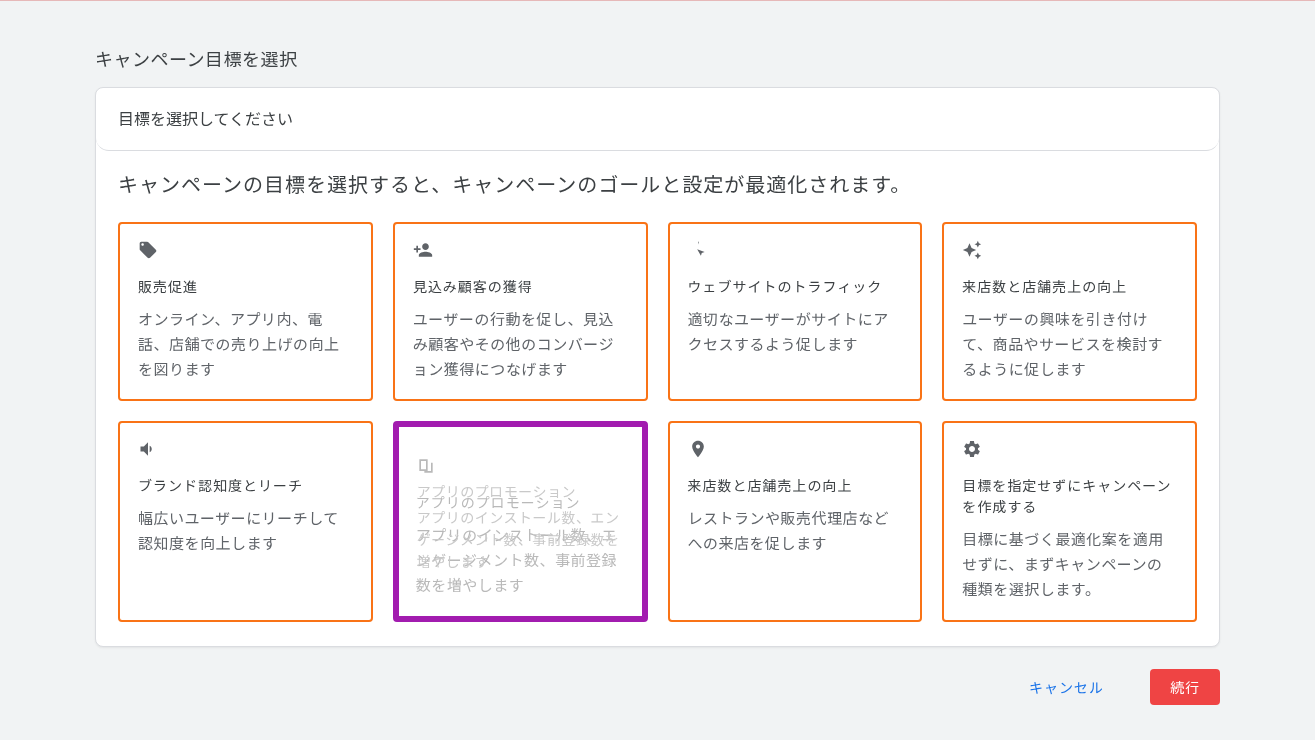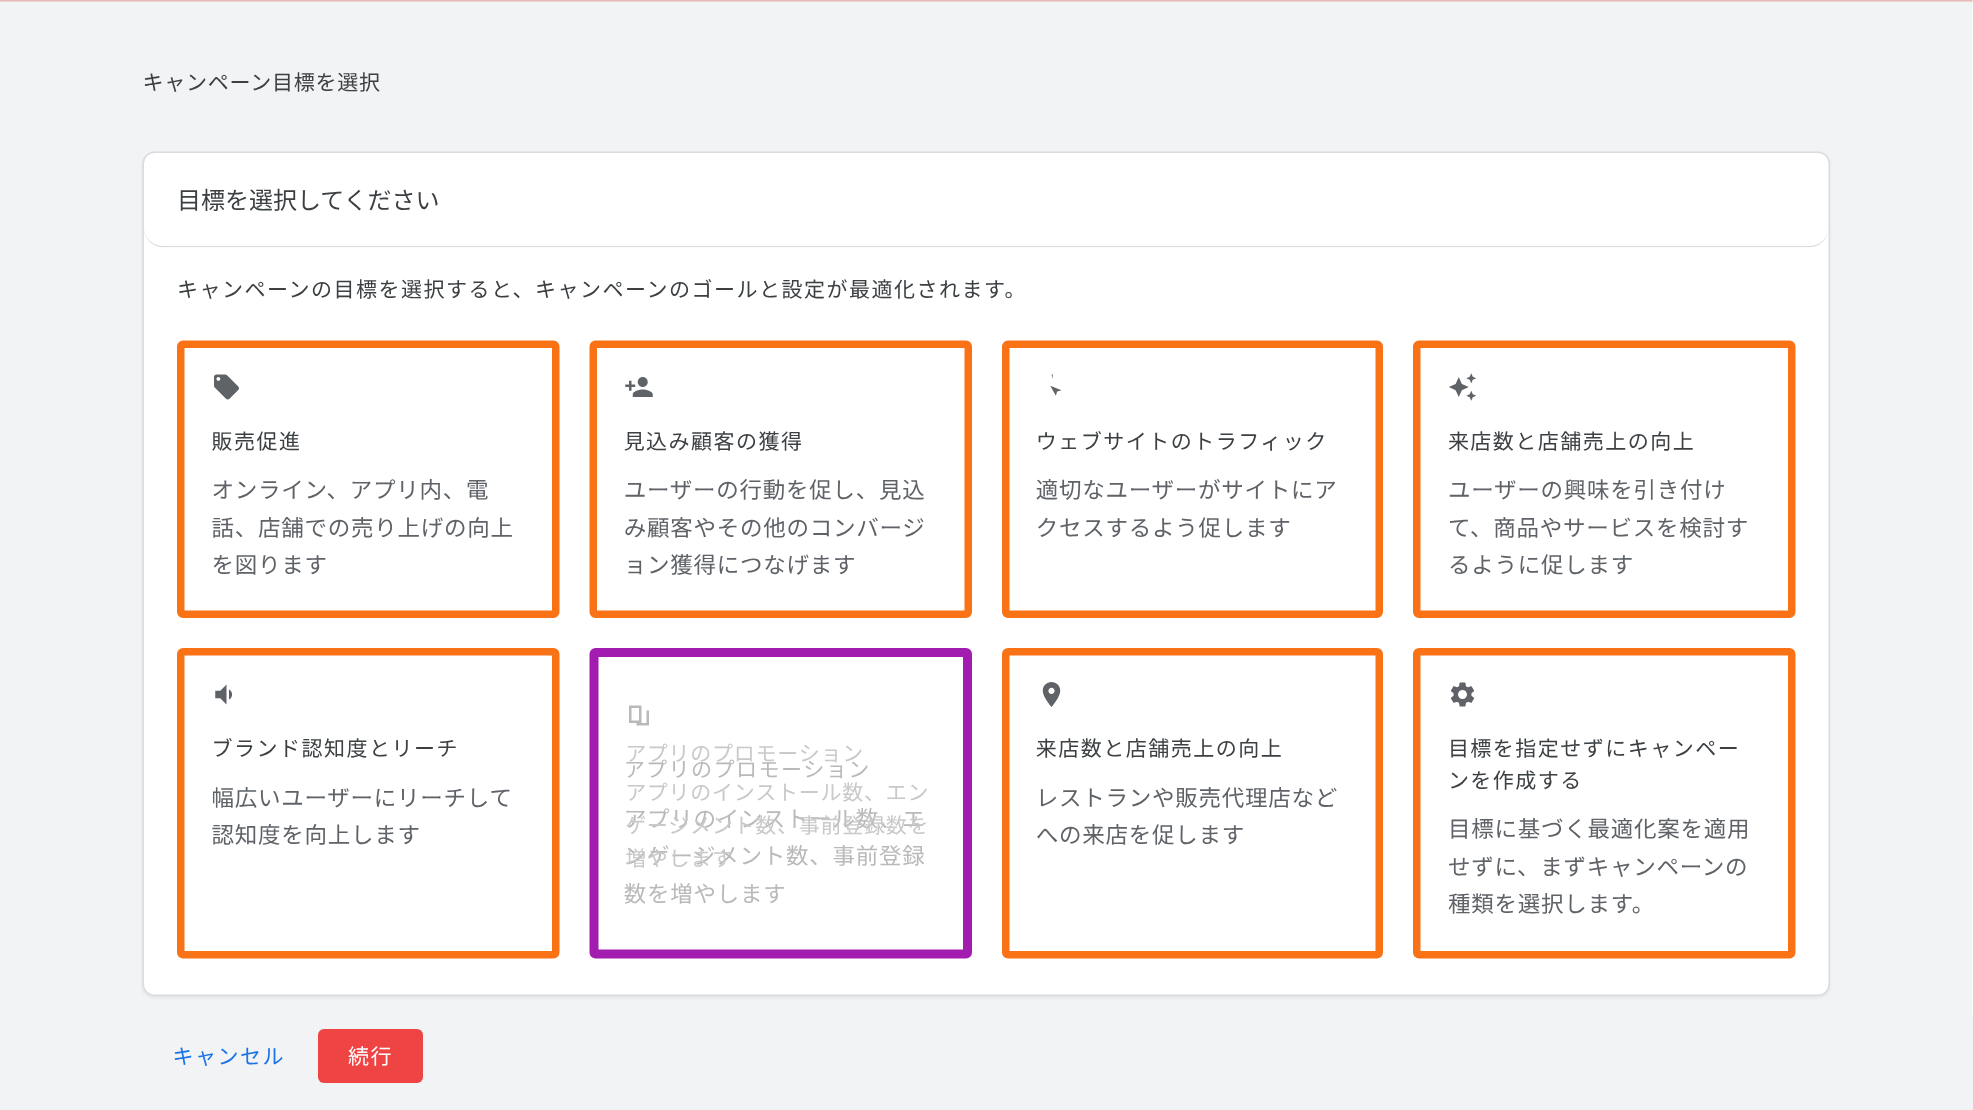--- a/index.html
+++ b/index.html
@@ -7,53 +7,53 @@
       font-family: "Noto Sans JP", "Hiragino Kaku Gothic ProN", "Yu Gothic", Arial, sans-serif;
       background: #f1f3f4;
       color: #3c4043;
       font-size: 14px;
       width: 1315px;
       height: 740px;
       border-top: 1px solid #e6b8b8;
     }
     .container { padding: 44px 95px 20px 95px; }
     .page-title {
-      font-size: 14px;
+      font-size: 18px;
       font-weight: 400;
       color: #3c4043;
-      margin-bottom: 36px;
+      margin-bottom: 16px;
       letter-spacing: 0.5px;
     }
     .card {
       background: #fff;
       border-radius: 8px;
       border: 1px solid #dadce0;
       box-shadow: 0 1px 2px rgba(60,64,67,0.08);
     }
     .card-header {
       padding: 18px 22px 20px 22px;
       border-bottom: 1px solid #dadce0;
       font-size: 16px;
       color: #3c4043;
       border-radius: 13px;
     }
     .card-body { padding: 18px 22px 24px 22px; }
     .help-text {
       color: #3c4043;
-      font-size: 14px;
+      font-size: 20px;
       margin-bottom: 24px;
       letter-spacing: 1px;
     }
     .grid {
       display: grid;
       grid-template-columns: repeat(4, 1fr);
       gap: 20px;
     }
     .goal-card {
-      border: 5px solid #f97316;
+      border: 2px solid #f97316;
       border-radius: 4px;
       padding: 16px 18px 18px 18px;
       min-height: 176px;
       cursor: pointer;
       background: #fff;
     }
     .goal-card.selected {
       border: 6px solid #a21caf;
       padding: 29px 17px 17px 17px;
       position: relative;
@@ -90,21 +90,22 @@
       line-height: 1.5;
     }
     .goal-desc {
       font-size: 15px;
       color: #5f6368;
       line-height: 1.65;
       letter-spacing: 0.5px;
     }
     .footer-actions {
       display: flex;
-      gap: 2px;
+      justify-content: flex-end;
+      gap: 26px;
       padding: 22px 0 0 0;
     }
     .btn {
       font-size: 14px;
       padding: 8px 20px;
       border-radius: 4px;
       cursor: pointer;
       letter-spacing: 1px;
       border: none;
       font-family: inherit;

